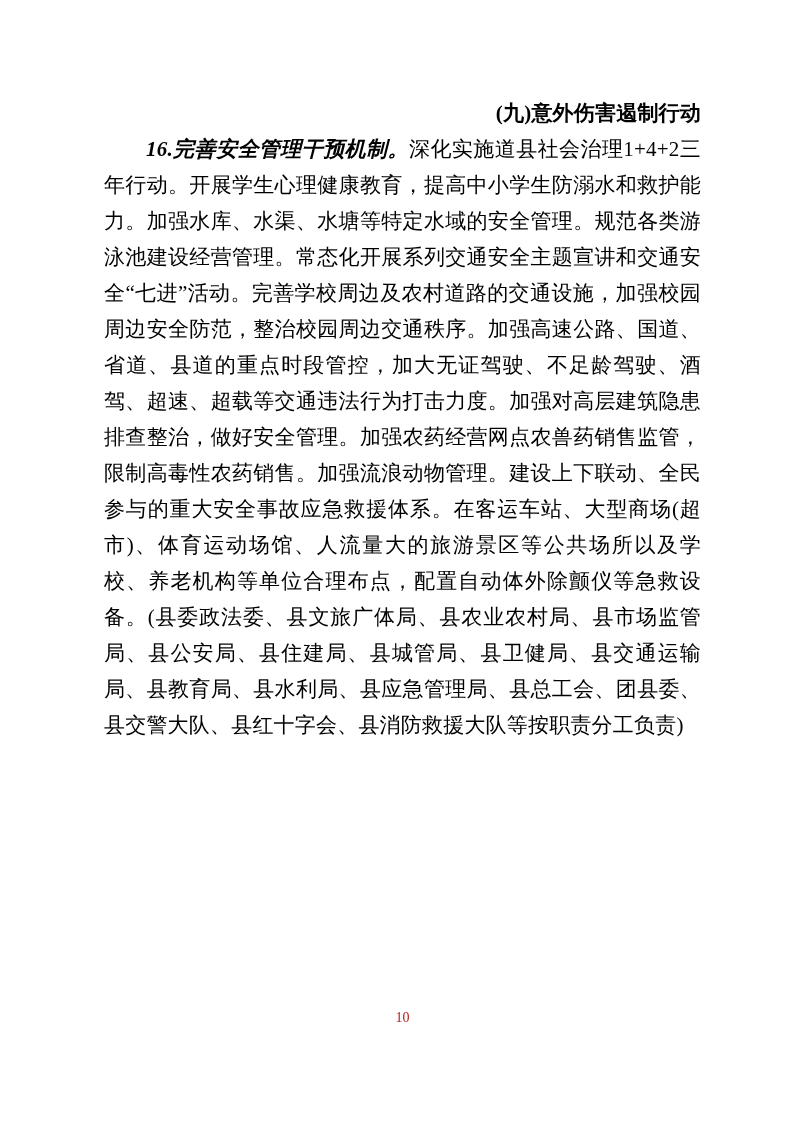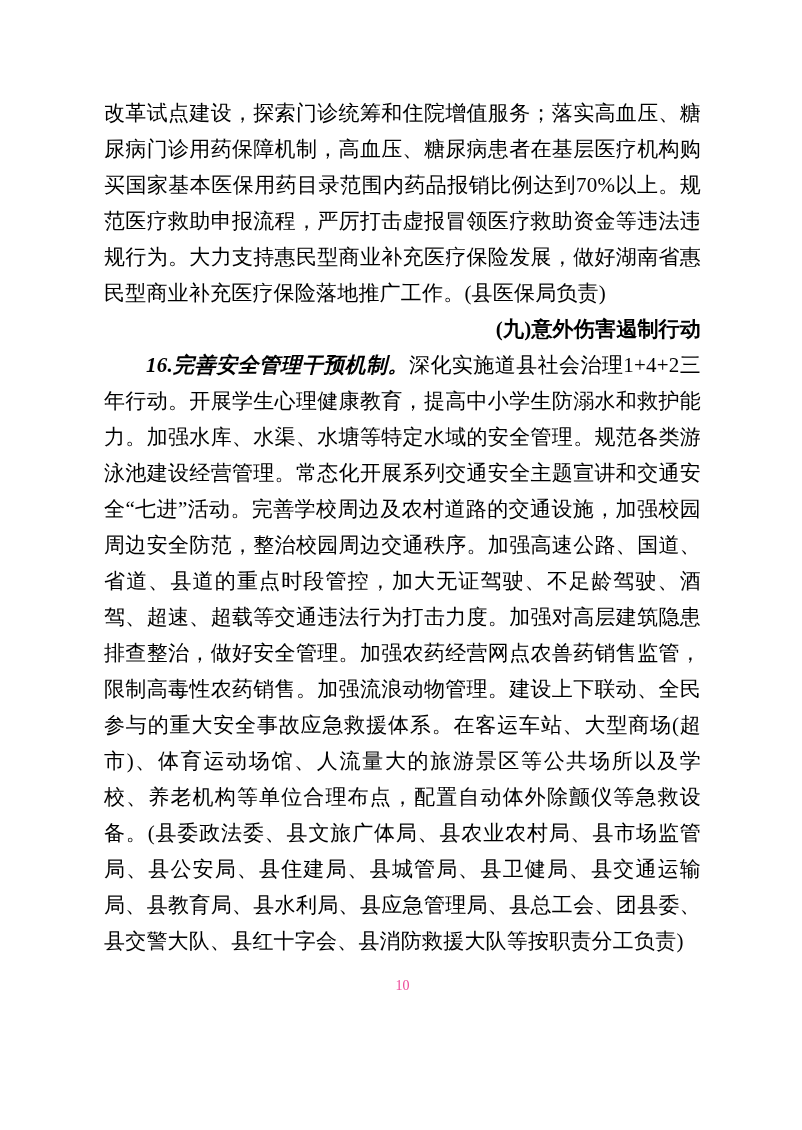--- a/index.html
+++ b/index.html
@@ -39,31 +39,30 @@
     text-indent: 2em;
     text-align: right;
   }
   .lead {
     font-weight: 700;
     font-style: italic;
   }
   .page-number {
     position: absolute;
     left: 104px;
-    top: 976px;
+    top: 1008px;
     width: 597px;
     text-align: center;
     font-size: 14px;
     line-height: 20px;
-    color: #ec4899;
+    color: #b91c1c;
   }
 </style>
 </head>
 <body>
 
 <div class="page">
   <div class="doc-body">
-    <p class="para">改革试点建设，探索门诊统筹和住院增值服务；落实高血压、糖尿病门诊用药保障机制，高血压、糖尿病患者在基层医疗机构购买国家基本医保用药目录范围内药品报销比例达到70%以上。规范医疗救助申报流程，严厉打击虚报冒领医疗救助资金等违法违规行为。大力支持惠民型商业补充医疗保险发展，做好湖南省惠民型商业补充医疗保险落地推广工作。(县医保局负责)</p>
     <p class="heading">(九)意外伤害遏制行动</p>
     <p class="para indent"><span class="lead">16.完善安全管理干预机制。</span><span>深化实施道县社会治理1+4+2三年行动。开展学生心理健康教育，提高中小学生防溺水和救护能力。加强水库、水渠、水塘等特定水域的安全管理。规范各类游泳池建设经营管理。常态化开展系列交通安全主题宣讲和交通安全“七进”活动。完善学校周边及农村道路的交通设施，加强校园周边安全防范，整治校园周边交通秩序。加强高速公路、国道、省道、县道的重点时段管控，加大无证驾驶、不足龄驾驶、酒驾、超速、超载等交通违法行为打击力度。加强对高层建筑隐患排查整治，做好安全管理。加强农药经营网点农兽药销售监管，限制高毒性农药销售。加强流浪动物管理。建设上下联动、全民参与的重大安全事故应急救援体系。在客运车站、大型商场(超市)、体育运动场馆、人流量大的旅游景区等公共场所以及学校、养老机构等单位合理布点，配置自动体外除颤仪等急救设备。(县委政法委、县文旅广体局、县农业农村局、县市场监管局、县公安局、县住建局、县城管局、县卫健局、县交通运输局、县教育局、县水利局、县应急管理局、县总工会、团县委、县交警大队、县红十字会、县消防救援大队等按职责分工负责)</span></p>
   </div>
   <div class="page-number">10</div>
 </div>
 
 </body></html>

